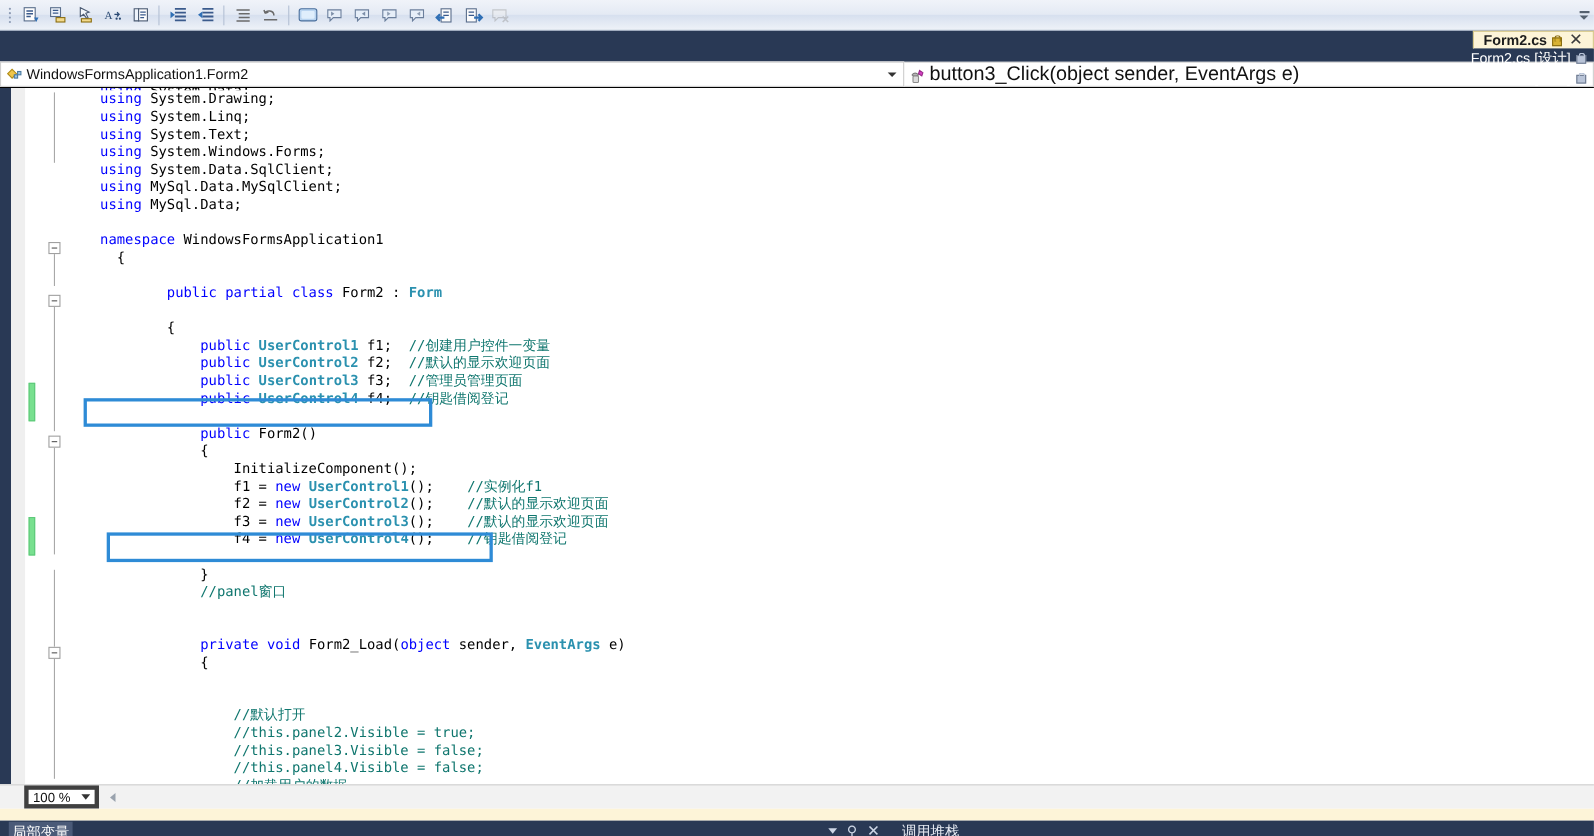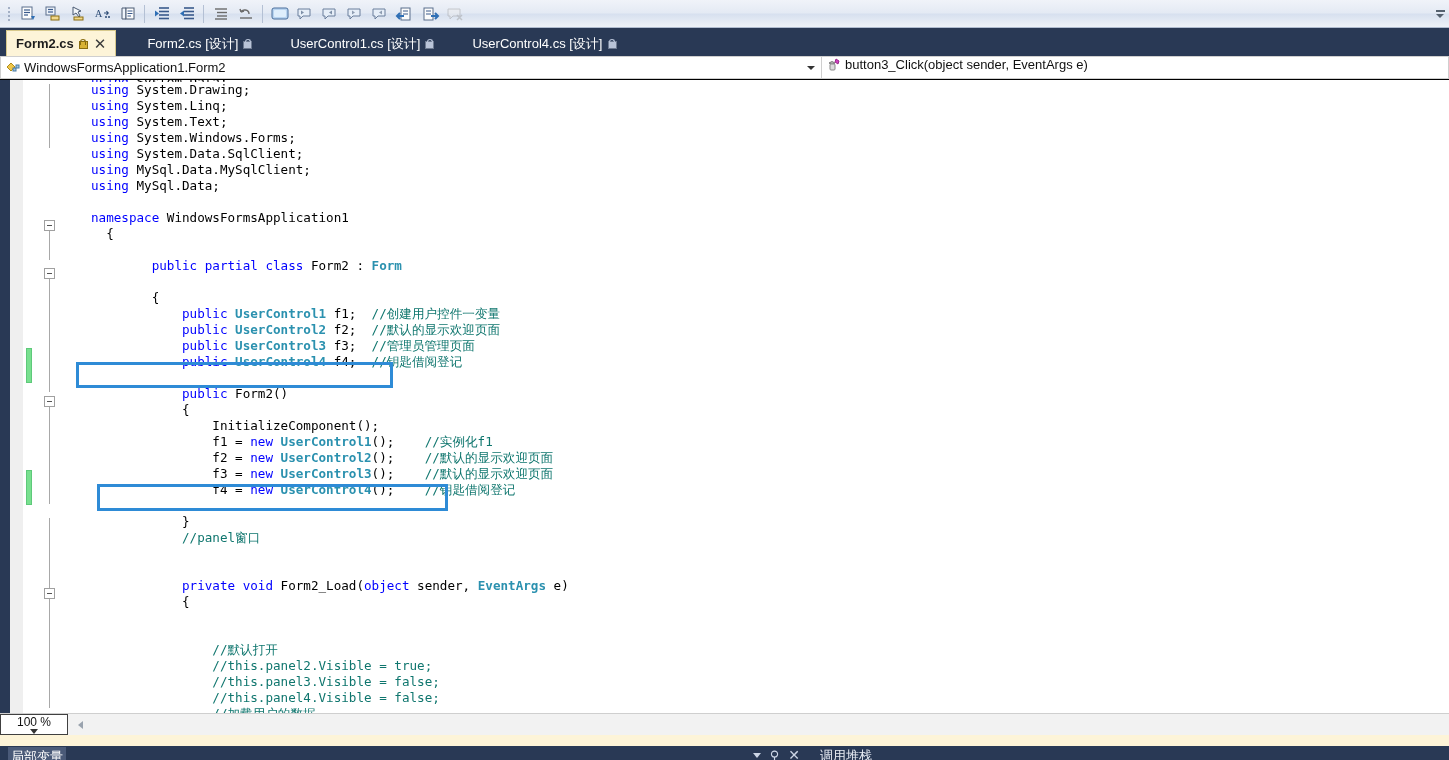--- a/index.html
+++ b/index.html
@@ -41,20 +41,21 @@
     border-top: 4px solid #55616f;
   }
 
   
   .tabstrip {
     height: 28px;
     background: #293955;
     display: flex; align-items: flex-end;
     padding-left: 6px;
     position: relative;
+    flex-direction: column;
   }
   .tab {
     height: 25px;
     display: flex; align-items: center; gap: 5px;
     padding: 0 9px;
     font-size: 13px;
     color: #ffffff;
     white-space: nowrap;
   }
   .tab.active {
@@ -101,23 +102,23 @@
     display: flex; align-items: center;
     padding-left: 4px;
     position: relative;
     font-size: 13px;
   }
   .nav-combo2 {
     flex: 1 1 auto;
     background: #ffffff;
     border: 1px solid #cfcfcf;
     border-left: none;
-    display: flex; align-items: flex-start;
+    display: flex; align-items: flex-end;
     padding-left: 4px;
-    font-size: 13px;
+    font-size: 18px;
   }
   .nav-arrow {
     position: absolute; right: 6px; top: 50%; transform: translateY(-50%);
     width: 0; height: 0;
     border-left: 4px solid transparent; border-right: 4px solid transparent;
     border-top: 4px solid #333;
   }
   .nav-ico { width: 16px; height: 16px; margin-right: 3px; flex: 0 0 16px; position: relative; }
   .nav-label { color: #111; }
 
@@ -176,24 +177,24 @@
 
   
   .edfooter {
     height: 22px;
     background: #f2f2f2;
     border-top: 1px solid #cfcfcf;
     display: flex; align-items: center;
     position: relative;
   }
   .zoombox {
-    width: 68px; height: 21px; margin-left: 0;
-    background: #ffffff; border: 1px solid #404040;
+    width: 68px; height: 21px; margin-left: 22px;
+    background: #ffffff; border: 4px solid #404040;
     display: flex; align-items: center; justify-content: space-between;
-    padding: 0 4px; font-size: 12px; color: #111; flex-direction: column;
+    padding: 0 4px; font-size: 12px; color: #111;
   }
   .zoombox .ar {
     width:0;height:0;border-left:4px solid transparent;border-right:4px solid transparent;
     border-top:5px solid #333;
   }
   .hsl {
     width: 13px; height: 16px; margin-left: 6px;
     display: flex; align-items: center; justify-content: center;
   }
   .hsl .t { width:0;height:0;border-top:4px solid transparent;border-bottom:4px solid transparent;border-right:5px solid #9aa3ae; }

